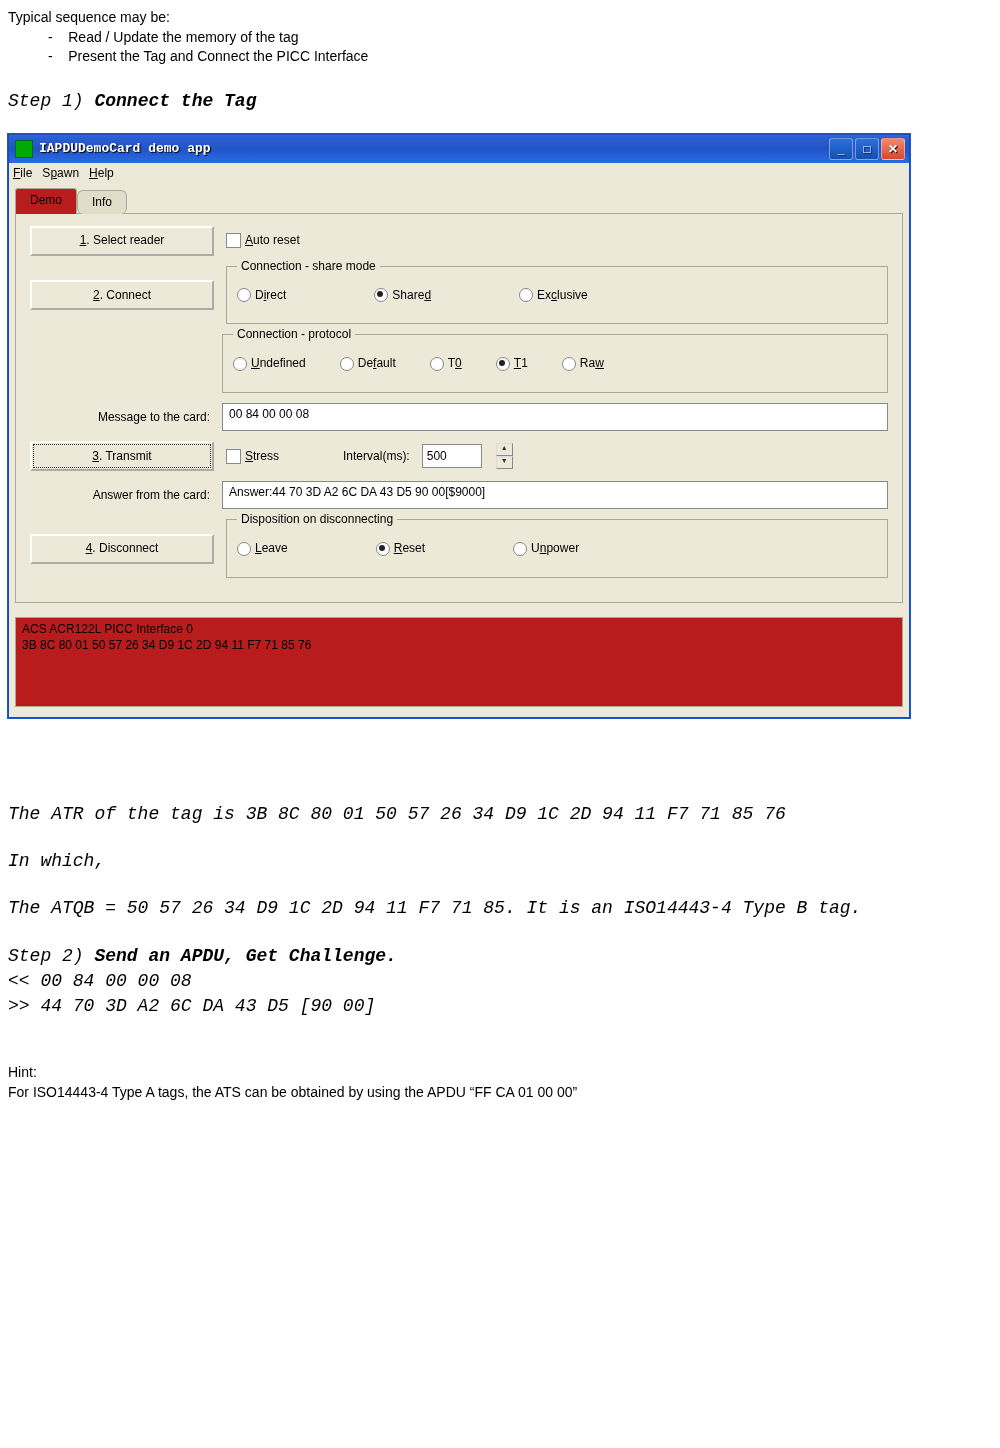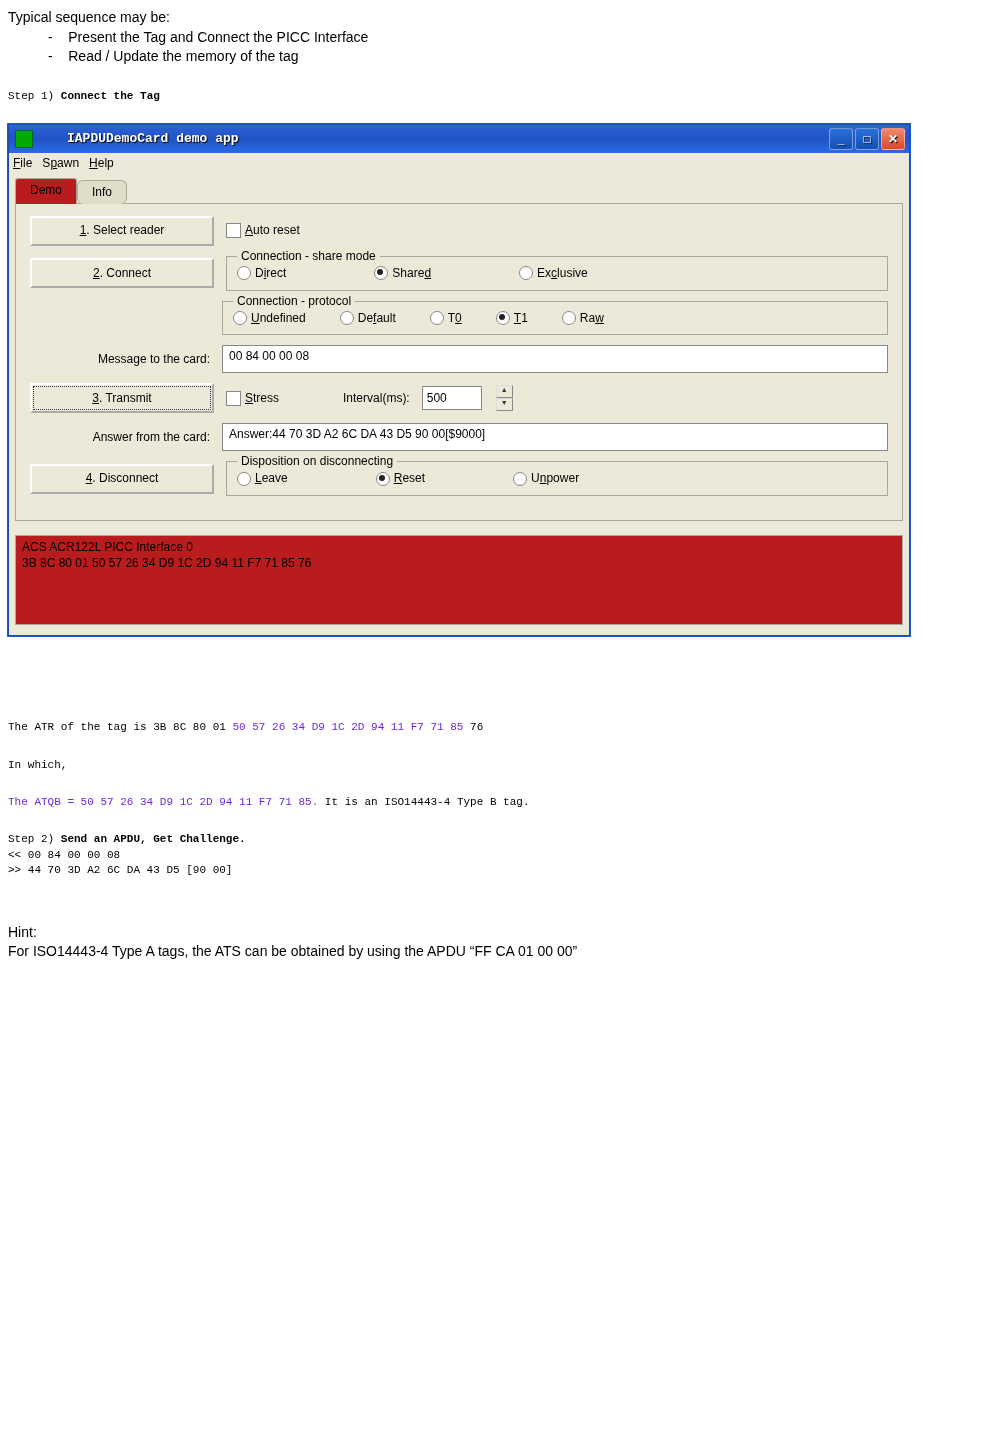--- a/index.html
+++ b/index.html
@@ -6,57 +6,57 @@
     font-family: Arial, sans-serif;
     font-size: 14px;
     margin: 0;
     padding: 8px;
     line-height: 1.4;
     background: #fff;
     color: #000;
   }
   .mono {
     font-family: "Courier New", monospace;
-    font-size: 11px;
+    font-size: 18px;
+    font-style: italic;
   }
   .indent-list {
     margin: 0;
     padding: 0 0 0 40px;
   }
   .indent-list li {
     list-style: none;
     text-indent: -20px;
     padding-left: 20px;
   }
   .step-bold {
     font-weight: bold;
     font-family: "Courier New", monospace;
   }
-  .red { color: #6d28d9; }
+  .red { color: #000000; }
 
   
   .window {
     width: 900px;
     margin: 20px 0 40px 0;
     border: 1px solid #1a4db3;
     box-shadow: 0 0 0 1px #1e57d6;
     background: #eee;
     font-family: Tahoma, sans-serif;
     font-size: 12px;
   }
   .titlebar {
     height: 28px;
     background: linear-gradient(to bottom, #2a6be6 0%, #2b5fd2 8%, #2154c6 50%, #2a6be6 100%);
     color: #fff;
     display: flex;
     align-items: center;
     padding: 0 4px;
     font-weight: bold;
     text-shadow: 1px 1px 1px #000;
-    gap: 28px;
   }
   .titleicon {
     width: 16px;
     height: 16px;
     margin: 0 6px 0 2px;
     display: inline-block;
     background: #0a0;
     border: 1px solid #063;
   }
   .titlebuttons { display:flex; gap:2px; }
@@ -125,21 +125,21 @@
     align-items: center;
     justify-content: center;
     font-size: 12px;
   }
   .lbutton.focused {
     outline: 1px dotted #333;
     outline-offset: -4px;
   }
   .fieldset {
     border: 1px solid #aca899;
-    padding: 8px 10px;
+    padding: 20px 10px;
     position: relative;
     flex: 1;
   }
   .legend {
     position: absolute;
     top: -9px;
     left: 10px;
     background: #ece9d8;
     padding: 0 4px;
     font-size: 12px;
@@ -194,22 +194,22 @@
     min-height: 80px;
   }
 
   .sp { height: 22px; }
 </style>
 </head>
 <body>
 
 <div>Typical sequence may be:</div>
 <ul class="indent-list">
+  <li>-&nbsp;&nbsp;&nbsp;&nbsp;<span>Read / Update the memory of the tag</span></li>
   <li>-&nbsp;&nbsp;&nbsp;&nbsp;<span>Present the Tag and Connect the PICC Interface</span></li>
-  <li>-&nbsp;&nbsp;&nbsp;&nbsp;<span>Read / Update the memory of the tag</span></li>
 </ul>
 
 <div class="sp"></div>
 
 <div class="mono">
   <span>Step 1) </span><span class="step-bold">Connect the Tag</span>
 </div>
 
 <div class="window">
   <div class="titlebar">

